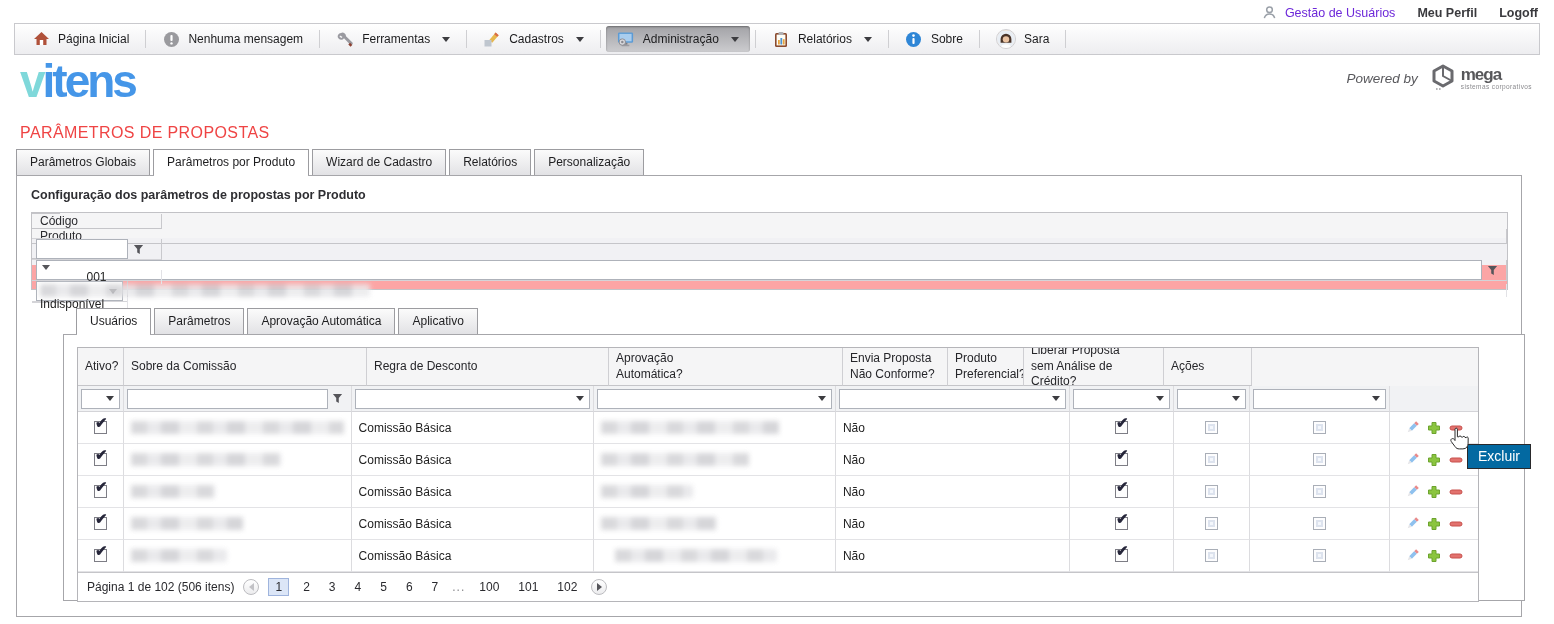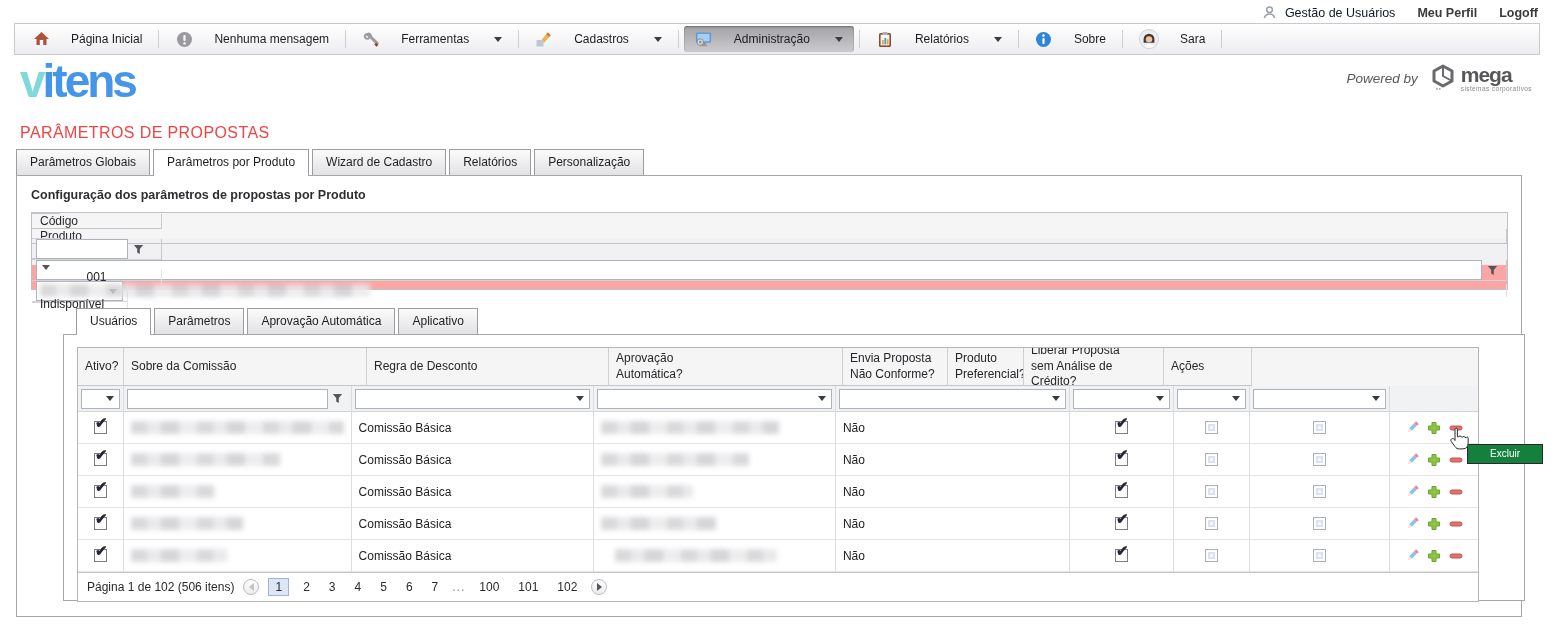--- a/index.html
+++ b/index.html
@@ -11,32 +11,32 @@
     color: #222;
     overflow: hidden;
   }
 
   
   .utility-bar {
     position:absolute; top:0; left:0; right:0; height:22px;
     display:flex; justify-content:flex-end; align-items:center;
     gap:22px; padding:3px 16px 0 0; font-size:12.5px;
   }
-  .util-link { display:flex; align-items:center; gap:6px; color:#0f172a; cursor:pointer; }
+  .util-link { display:flex; align-items:center; gap:6px; color:#6d28d9; cursor:pointer; }
   .util-link.bold { font-weight:bold; color:#3a3a3e; }
 
   
   .toolbar {
     position:absolute; top:23px; left:14px; right:14px; height:32px;
     border:1px solid #c9c9cd;
     background:linear-gradient(#ffffff,#ededf0);
     display:flex; align-items:center; padding:0 6px;
   }
   .titem {
-    display:flex; align-items:center; gap:21px;
+    display:flex; align-items:center; gap:8px;
     padding:4px 11px; font-size:12px; color:#1c1c1e;
     border-radius:3px; cursor:pointer; height:26px;
   }
   .titem.selected {
     background:linear-gradient(#a2a2a6,#cccccf);
     box-shadow:inset 0 1px 2px rgba(0,0,0,.35);
   }
   .tsep { width:1px; height:18px; background:#cfcfd2; margin:0 5px; }
   .caret-down {
     width:0; height:0; margin-left:4px;
@@ -53,21 +53,21 @@
     color:#4596e8; line-height:1;
   }
   .logo .v { color:#7fd8da; }
   .powered {
     position:absolute; right:22px; top:64px;
     display:flex; align-items:center; gap:12px;margin-left:8px;
   }
   .powered-txt { font-style:italic; font-size:13.5px; color:#58585c; }
   .mega-logo { display:flex; align-items:center; gap:5px; }
   .mega-block { display:flex; flex-direction:column; line-height:1; }
-  .mega-name { font-size:21px; font-weight:bold; color:#57575a; letter-spacing:-1px; }
+  .mega-name { font-size:17px; font-weight:bold; color:#57575a; letter-spacing:-1px; }
   .mega-tag { font-size:6.5px; color:#8a8a8e; letter-spacing:.4px; align-self:flex-end; margin-top:1px; }
 
   .page-title {
     position:absolute; left:20px; top:124px;
     font-size:16px; color:#ef4444; letter-spacing:.4px;
   }
 
   
   .tabs { position:absolute; display:flex; gap:3px; z-index:3; }
   .main-tabs { left:16px; top:149px; }
@@ -167,22 +167,22 @@
   }
   .tri-l { width:0;height:0;border-top:4px solid transparent;border-bottom:4px solid transparent;border-right:5px solid #c2c2c6; }
   .tri-r { width:0;height:0;border-top:4px solid transparent;border-bottom:4px solid transparent;border-left:5px solid #55555a; }
   .page-num { padding:2px 5px; cursor:pointer; }
   .page-num.current { background:#dce6f7; border:1px solid #9fb4dd; padding:1px 6px; }
   .page-dots { color:#8a8a8e; letter-spacing:1px; }
 
   
   .tooltip {
     position:absolute; left:1467px; top:444px; z-index:20;
-    background:#15803d; color:#fff; font-size:10px;
-    padding:3px 22px 4px; border:1px solid #29292b;
+    background:#0369a1; color:#fff; font-size:14px;
+    padding:3px 10px 4px; border:1px solid #29292b;
   }
   .cursor { position:absolute; left:1447px; top:427px; z-index:21; }
 </style>
 </head>
 <body>
 
 <div class="utility-bar">
   <span class="util-link">
     <span class="ticon">
       <svg width="15" height="15" viewBox="0 0 16 16">

